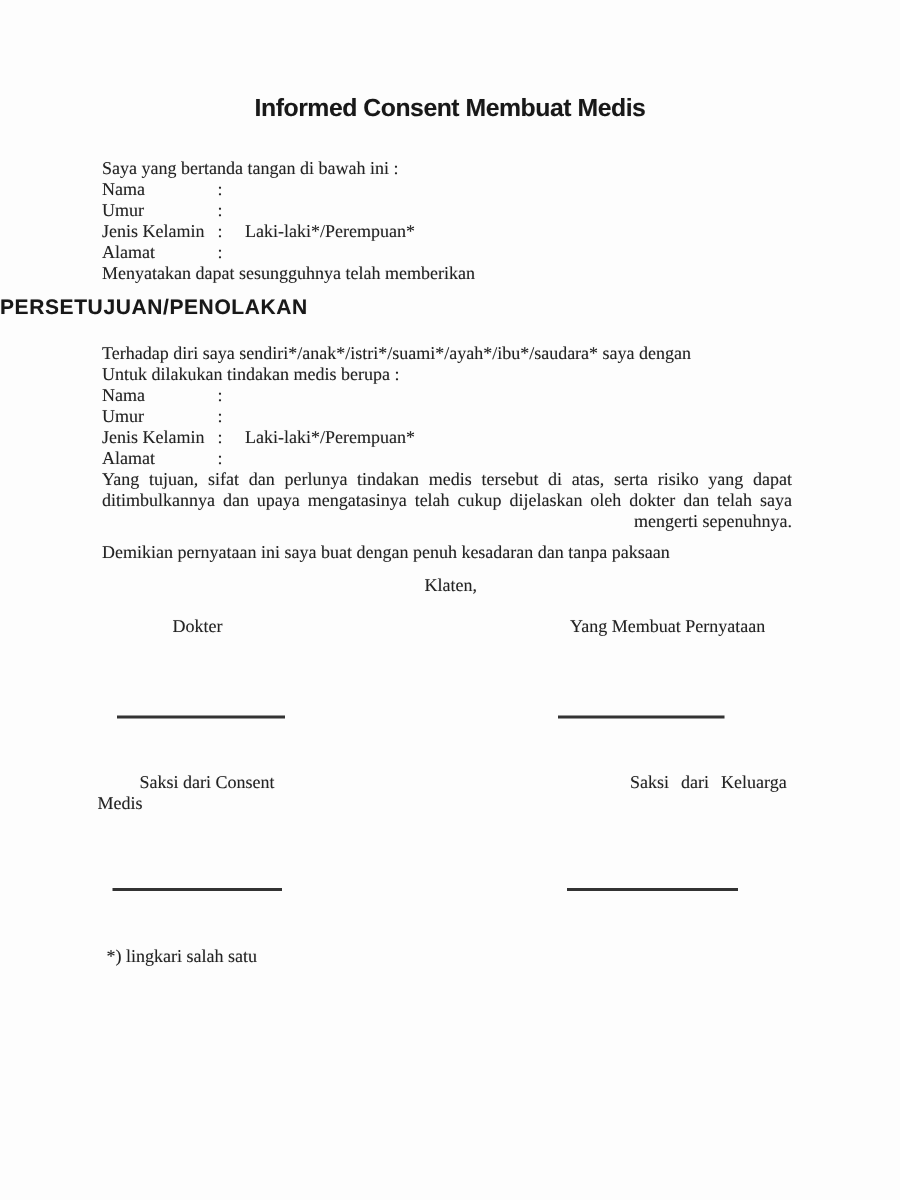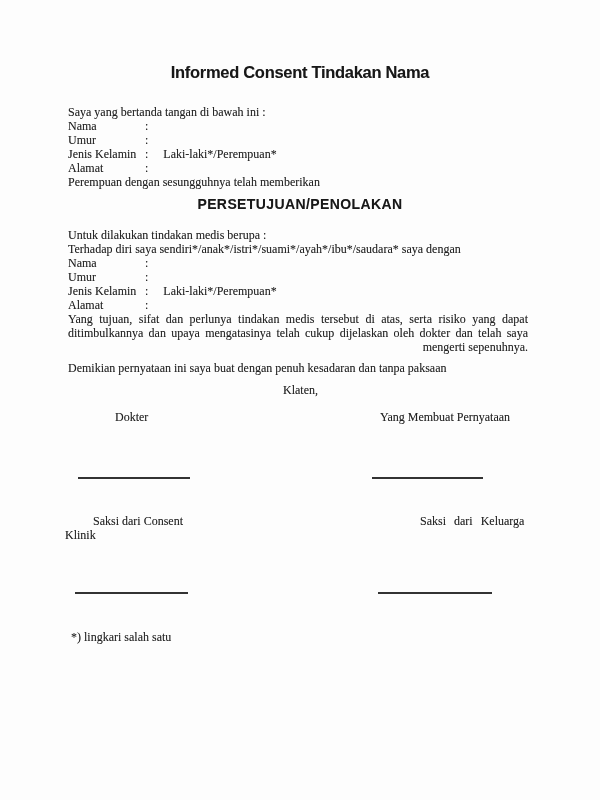--- a/index.html
+++ b/index.html
@@ -9,63 +9,63 @@
     font-size:12px;color:#232323;overflow:hidden;
     text-shadow:0 0 .5px rgba(40,40,40,.35);
   }
   .abs{position:absolute;}
   .title{
     top:63px;left:0;right:0;text-align:center;
     font-family:"Liberation Sans","DejaVu Sans",sans-serif;
     font-weight:bold;font-size:16.5px;letter-spacing:-.3px;color:#181818;
   }
   .section-heading{
-    top:196px;left:0;right:0;text-align:center;
+    top:196px;left:0;right:0;text-align:left;
     font-family:"Liberation Sans","DejaVu Sans",sans-serif;
     font-weight:bold;font-size:14px;letter-spacing:.4px;color:#181818;
   }
   .block{left:68px;width:460px;}
   .line,.field-row{line-height:14px;white-space:nowrap;}
   .lbl{display:inline-block;width:77px;}
   .colon{display:inline-block;}
   .val{margin-left:15px;}
   .just{white-space:normal;text-align:justify;text-align-last:justify;line-height:14px;}
   .just-last{white-space:normal;text-align:right;line-height:14px;}
   .sig-line{height:0;border-top:2px solid #333333;}
   .wide-words{word-spacing:5px;text-align:right;}
 </style>
 </head>
 <body>
 
 <div class="page">
 
-  <div class="abs title">Informed Consent Tindakan Nama</div>
+  <div class="abs title">Informed Consent Membuat Medis</div>
 
   <div class="abs block" style="top:105px;">
     <div class="line">Saya yang bertanda tangan di bawah ini :</div>
     <div class="field-row">
       <span class="lbl">Nama</span><span class="colon">:</span><span class="val"></span>
     </div>
     <div class="field-row">
       <span class="lbl">Umur</span><span class="colon">:</span><span class="val"></span>
     </div>
     <div class="field-row">
       <span class="lbl">Jenis Kelamin</span><span class="colon">:</span><span class="val">Laki-laki*/Perempuan*</span>
     </div>
     <div class="field-row">
       <span class="lbl">Alamat</span><span class="colon">:</span><span class="val"></span>
     </div>
-    <div class="line">Perempuan dengan sesungguhnya telah memberikan</div>
+    <div class="line">Menyatakan dapat sesungguhnya telah memberikan</div>
   </div>
 
   <div class="abs section-heading">PERSETUJUAN/PENOLAKAN</div>
 
   <div class="abs block" style="top:228px;">
+    <div class="line">Terhadap diri saya sendiri*/anak*/istri*/suami*/ayah*/ibu*/saudara* saya dengan</div>
     <div class="line">Untuk dilakukan tindakan medis berupa :</div>
-    <div class="line">Terhadap diri saya sendiri*/anak*/istri*/suami*/ayah*/ibu*/saudara* saya dengan</div>
     <div class="field-row">
       <span class="lbl">Nama</span><span class="colon">:</span><span class="val"></span>
     </div>
     <div class="field-row">
       <span class="lbl">Umur</span><span class="colon">:</span><span class="val"></span>
     </div>
     <div class="field-row">
       <span class="lbl">Jenis Kelamin</span><span class="colon">:</span><span class="val">Laki-laki*/Perempuan*</span>
     </div>
     <div class="field-row">
@@ -81,20 +81,20 @@
   <div class="abs line" style="top:383px;left:283px;">Klaten,</div>
 
   <div class="abs line" style="top:410px;left:115px;">Dokter</div>
   <div class="abs line" style="top:410px;left:380px;">Yang Membuat Pernyataan</div>
 
   <div class="abs sig-line" style="top:477px;left:78px;width:112px;"></div>
   <div class="abs sig-line" style="top:477px;left:372px;width:111px;"></div>
 
   <div class="abs line" style="top:514px;left:93px;">Saksi dari Consent</div>
   <div class="abs line wide-words" style="top:514px;left:420px;">Saksi dari Keluarga</div>
-  <div class="abs line" style="top:528px;left:65px;">Klinik</div>
+  <div class="abs line" style="top:528px;left:65px;">Medis</div>
 
   <div class="abs sig-line" style="top:592px;left:75px;width:113px;"></div>
   <div class="abs sig-line" style="top:592px;left:378px;width:114px;"></div>
 
   <div class="abs line" style="top:630px;left:71px;">*) lingkari salah satu</div>
 
 </div>
 
 </body></html>

